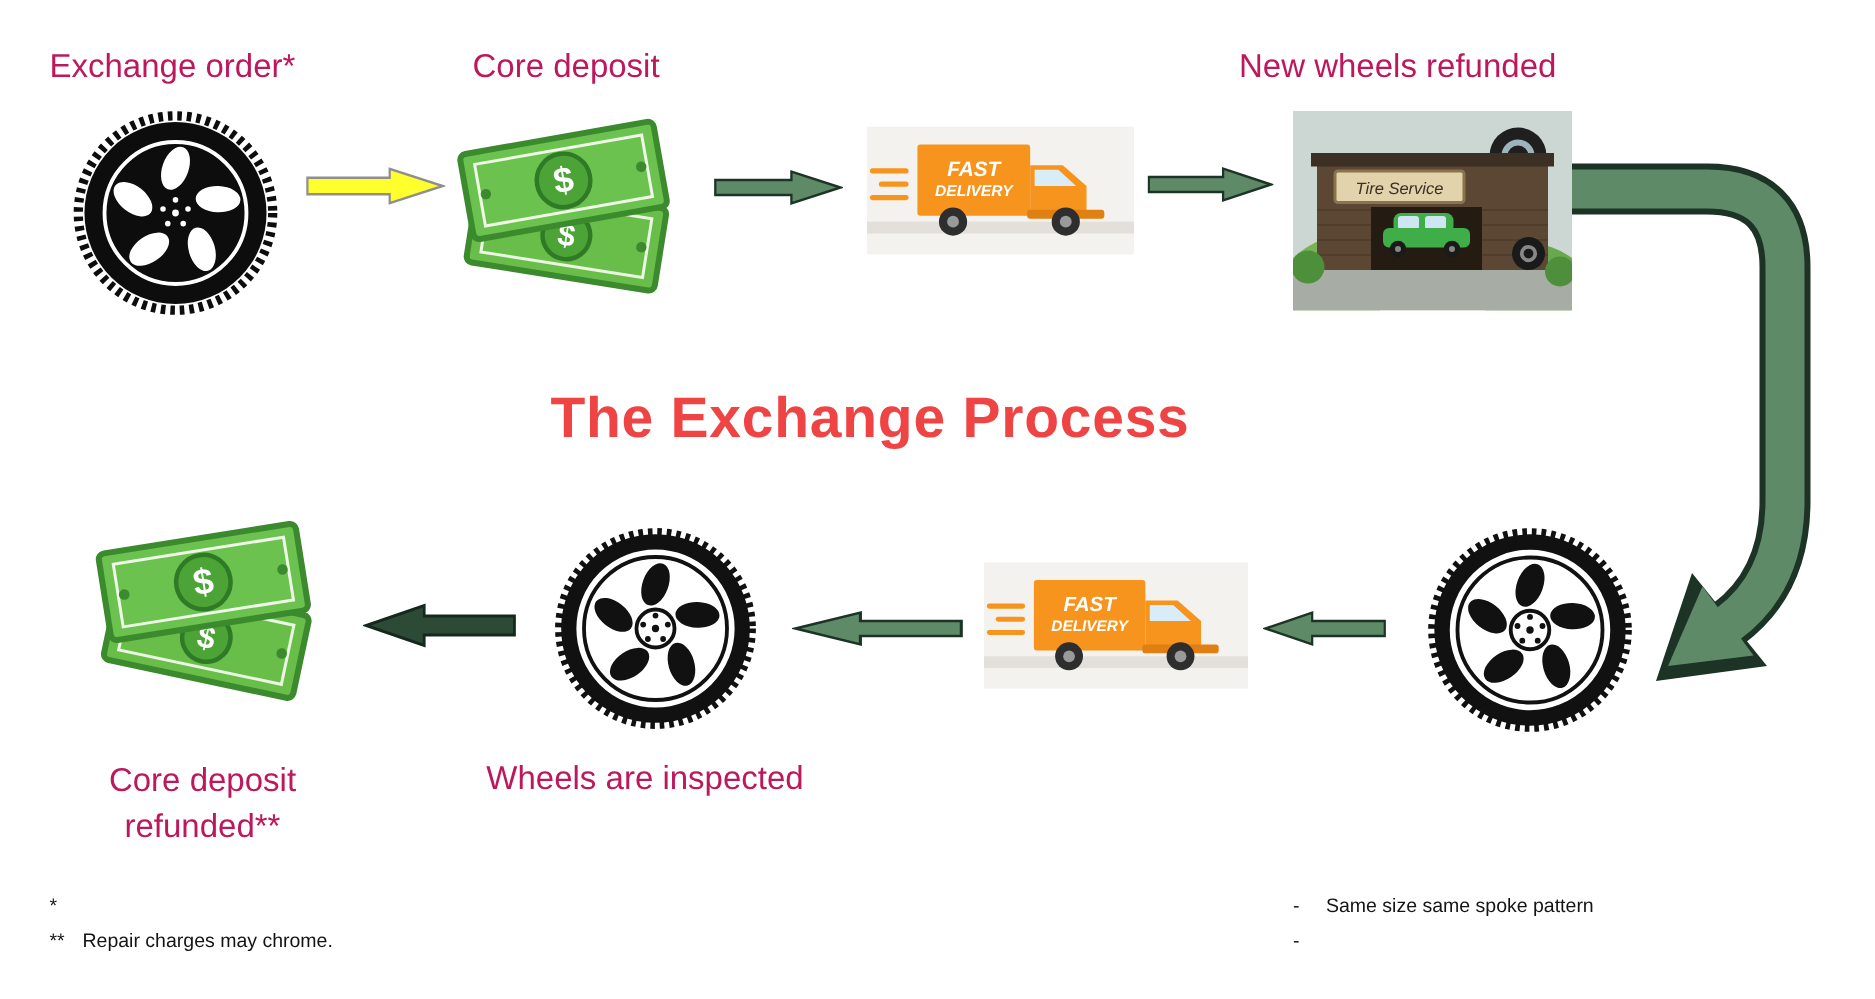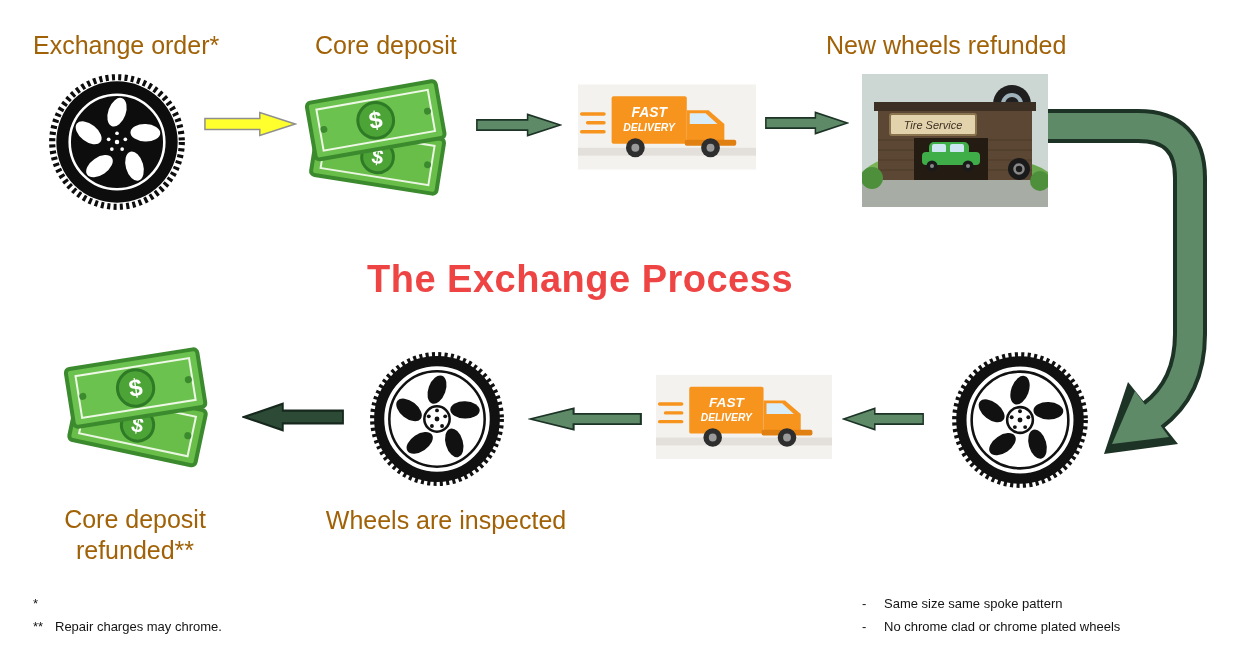--- a/index.html
+++ b/index.html
@@ -1,20 +1,20 @@
 <!DOCTYPE html>
 <html><head>
 <meta charset="utf-8">
 <style>
   * { margin:0; padding:0; box-sizing:border-box; }
   html,body { width:1250px; height:666px; background:#ffffff; }
   body { font-family:"Liberation Sans", sans-serif; color:#111; }
   .canvas { position:relative; width:1250px; height:666px; background:#ffffff; overflow:hidden; }
   .abs { position:absolute; }
-  .step-label { font-size:25px; color:#a16207; white-space:nowrap; }
+  .step-label { font-size:22px; color:#be185d; white-space:nowrap; }
   .center { text-align:center; }
   .title { font-size:38px; font-weight:600; color:#ef4444; text-align:center; letter-spacing:0.5px; }
   .footnote { font-size:13px; color:#141414; display:flex; align-items:baseline; }
   .footnote .marker { width:22px; flex:none; }
   svg { display:block; }
   .two-line { line-height:31px; }
 </style>
 </head>
 <body>
 
@@ -293,33 +293,32 @@
           <circle cx="70" cy="70" r="2.4"></circle>
       </g>
     </svg>
   </div>
 
   <div class="abs step-label center two-line" style="left:32px; top:504px; width:206px; white-space:normal;">
     <div>Core deposit</div>
     <div>refunded**</div>
   </div>
 
-  <div class="abs step-label center" style="left:312px; top:506px; width:268px;">Wheels are inspected</div>
+  <div class="abs step-label center" style="left:296px; top:506px; width:268px;">Wheels are inspected</div>
 
 
   <div class="abs footnote" style="left:33px; top:596px; width:360px;">
     <span class="marker">*</span>
   </div>
   <div class="abs footnote" style="left:33px; top:619px; width:360px;">
     <span class="marker">**</span>
     <span>Repair charges may chrome.</span>
   </div>
 
   <div class="abs footnote" style="left:862px; top:596px; width:370px;">
     <span class="marker">-</span>
     <span>Same size same spoke pattern</span>
   </div>
   <div class="abs footnote" style="left:862px; top:619px; width:370px;">
     <span class="marker">-</span>
-    <span>No chrome clad or chrome plated wheels</span>
   </div>
 
 </div>
 
 </body></html>

